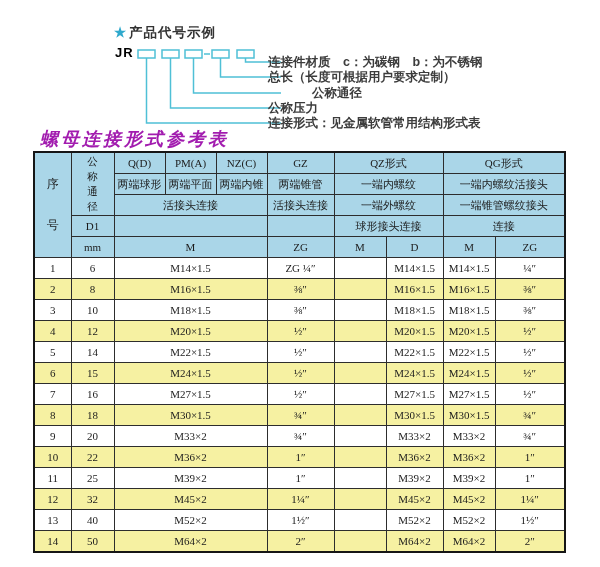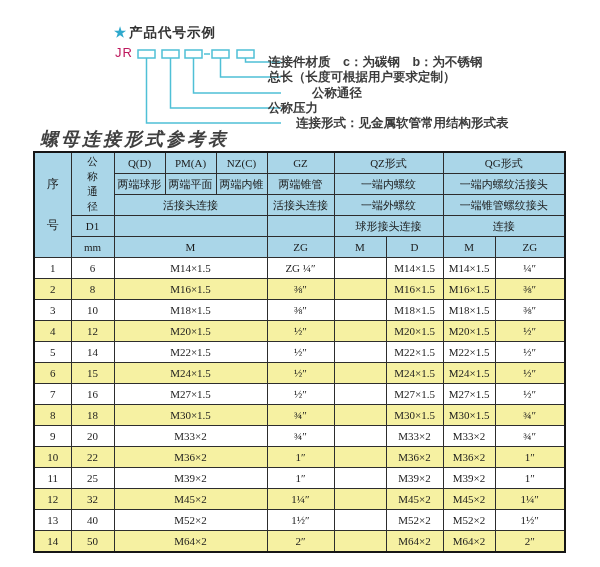--- a/index.html
+++ b/index.html
@@ -4,30 +4,30 @@
 <style>
   html,body{margin:0;padding:0;background:#ffffff;}
   .page{position:relative;width:572px;height:567px;background:#ffffff;overflow:hidden;
         font-family:"Liberation Serif", serif;color:#1c1c1c;}
 
   
   .star-title{position:absolute;left:114px;top:24px;font-family:"Liberation Sans",sans-serif;
               font-weight:bold;font-size:13.5px;color:#333;letter-spacing:1px;}
   .star-title .star{color:#2fa9cd;margin-right:2px;}
   .jr-prefix{position:absolute;left:115px;top:45px;font-family:"Liberation Sans",sans-serif;
-             font-weight:normal;font-size:13px;color:#be185d;letter-spacing:1px;}
+             font-weight:bold;font-size:13px;color:#000000;letter-spacing:1px;}
   .connector-svg{position:absolute;left:110px;top:44px;}
   .diagram-label{position:absolute;left:268px;height:15px;line-height:15px;
                  font-family:"Liberation Sans",sans-serif;font-weight:bold;font-size:12.5px;
                  color:#3c3c3c;white-space:nowrap;}
-  .dl-0{top:55px;} .dl-1{top:70px;} .dl-2{top:86px;margin-left:44px;} .dl-3{top:101px;} .dl-4{top:116px;margin-left:28px;}
+  .dl-0{top:55px;} .dl-1{top:70px;} .dl-2{top:86px;margin-left:44px;} .dl-3{top:101px;} .dl-4{top:116px;}
 
   
   .table-title{position:absolute;left:40px;top:127px;font-size:18px;font-weight:bold;
-               font-family:"DejaVu Serif","Liberation Serif",serif;color:#404040;
+               font-family:"DejaVu Serif","Liberation Serif",serif;color:#a21caf;
                letter-spacing:3px;font-style:italic;}
 
   
   .ref-table{position:absolute;left:33px;top:151px;border-collapse:collapse;table-layout:fixed;
              width:533px;font-size:11px;}
   .ref-table th,.ref-table td{border:1px solid #2d2d2d;text-align:center;vertical-align:middle;
              padding:0;height:20px;font-weight:normal;overflow:hidden;white-space:nowrap;}
   .ref-table{border:2px solid #161616;}
   .ref-table thead th{background:#aad6e8;}
   .ref-table tbody tr td{background:#ffffff;}

